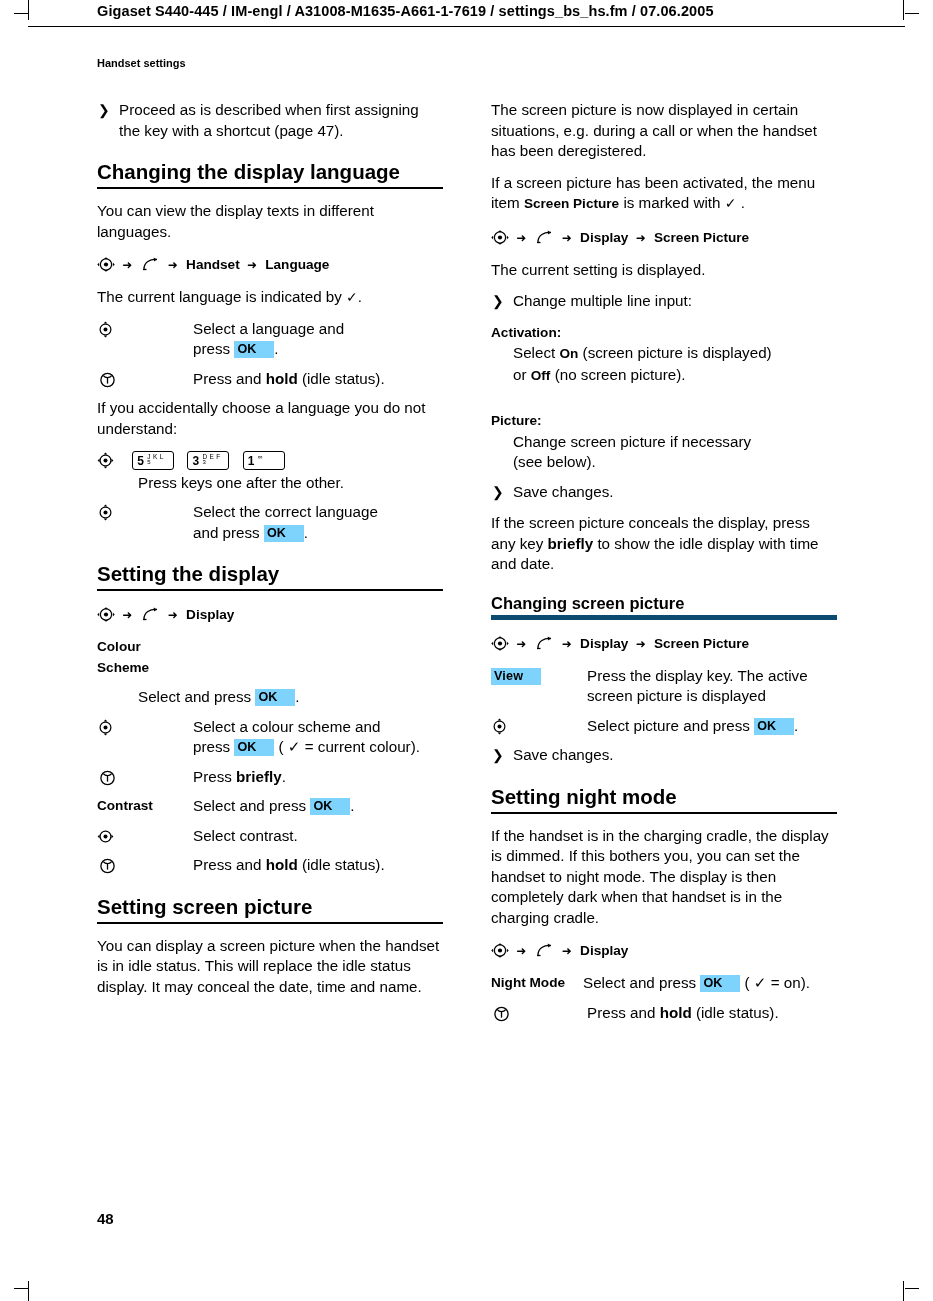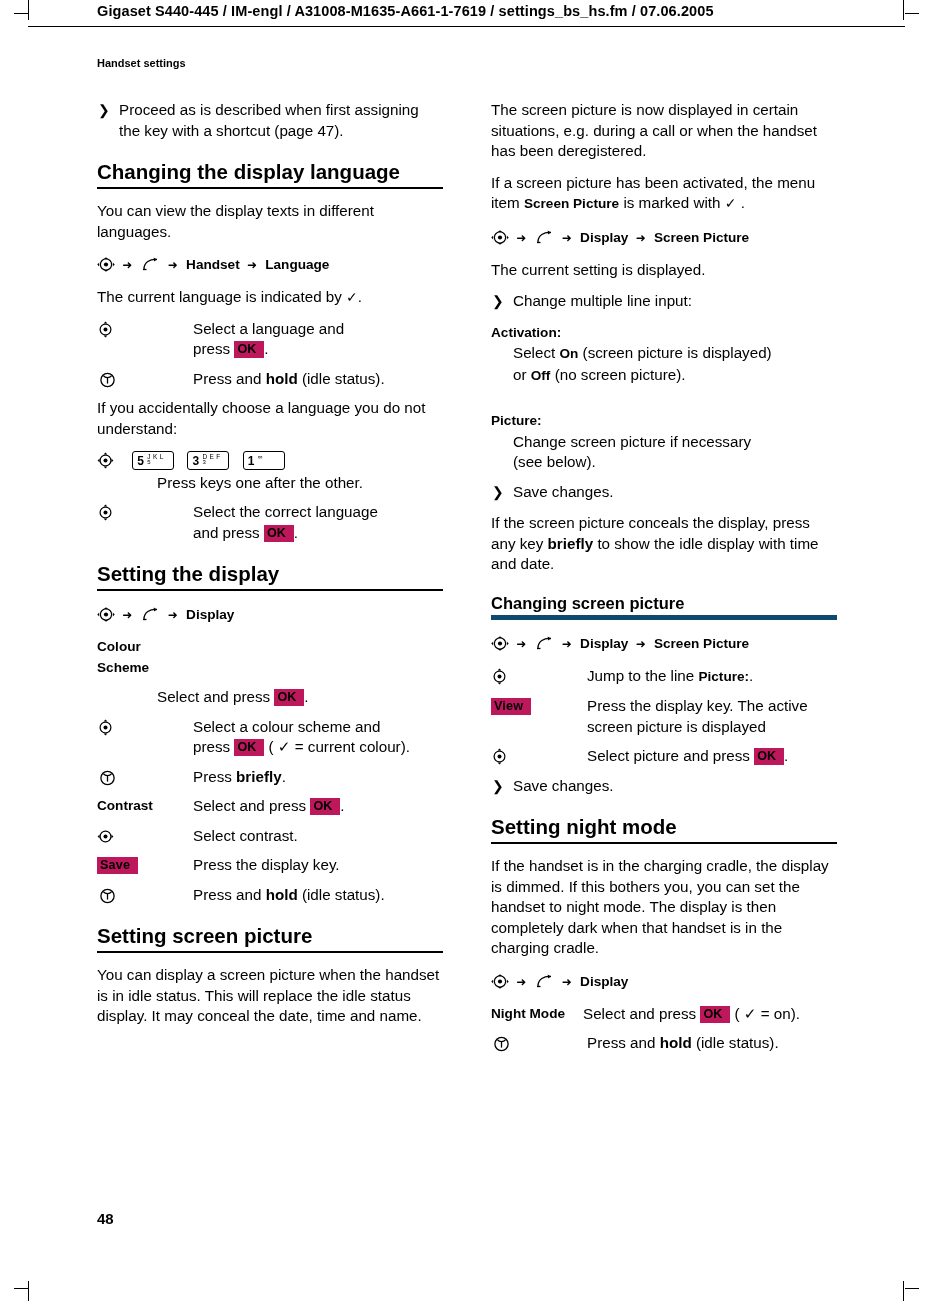--- a/index.html
+++ b/index.html
@@ -129,26 +129,26 @@
   .navarrow {
     font-size: 12px;
     padding: 0 4px 0 3px;
   }
   b { font-weight: bold; }
   .bold-small { font-weight: bold; font-size: 13.6px; }
 
   
   .softkey {
     display: inline-block;
-    background: #be185d;
+    background: #7dd3fc;
     color: #000;
     font-size: 12.6px;
     font-weight: bold;
     line-height: 15px;
-    padding: 1px 8px 1px 3px;
+    padding: 1px 18px 1px 3px;
     vertical-align: 1px;
     font-family: "Liberation Sans", sans-serif;
   }
   .softkey.wide { letter-spacing: 0.2px; }
 
   
   .icon {
     display: inline-block;
     vertical-align: middle;
   }
@@ -198,21 +198,21 @@
     position: absolute;
     left: 14px; top: 7px;
     font-size: 6px;
     line-height: 6.5px;
   }
   .keyrow {
     margin-bottom: 2px;
   }
   .keyrow .ctrl-icon { margin-right: 14px; }
   .desc-under {
-    margin-left: 60px;
+    margin-left: 41px;
     margin-bottom: 9px;
   }
   .indented-block {
     margin-left: 22px;
     margin-bottom: 9px;
   }
 </style>
 </head>
 <body>
 
@@ -441,26 +441,20 @@
             <circle cx="8.5" cy="8.5" r="5.4" fill="none" stroke="#000" stroke-width="1.2"></circle>
             <circle cx="8.5" cy="8.5" r="2" fill="#000"></circle>
             <path d="M0.6 8.5 L2.6 6.6 L2.6 10.4 Z" fill="#000"></path>
             <path d="M16.4 8.5 L14.4 6.6 L14.4 10.4 Z" fill="#000"></path>
           </svg>
         </span>
       </div>
       <div class="desc">Select contrast.</div>
     </div>
 
-    <div class="act">
-      <div class="lbl">
-        <span class="softkey wide">Save</span>
-      </div>
-      <div class="desc">Press the display key.</div>
-    </div>
 
     <div class="act">
       <div class="lbl">
         <span class="icon endcall-icon">
           <svg viewBox="0 0 21 17" width="21" height="17">
             <circle cx="10.5" cy="9" r="6.6" fill="none" stroke="#000" stroke-width="1.3"></circle>
             <path d="M6.3 4.6 C8.5 7.2, 12.5 7.2, 14.7 4.6" fill="none" stroke="#000" stroke-width="1.3"></path>
             <path d="M10.5 7 L10.5 12.6" stroke="#000" stroke-width="1.3"></path>
           </svg>
         </span>
@@ -574,36 +568,20 @@
           <path d="M16 2.5 L12.6 0.6 L13.2 4.6 Z" fill="#000"></path>
           <path d="M2 12.5 L5.5 12.5" stroke="#000" stroke-width="1.3"></path>
         </svg>
       </span>
       <span class="navarrow">➜</span>
       <span class="menuitem">Display</span>
       <span class="navarrow">➜</span>
       <span class="menuitem">Screen Picture</span>
     </div>
 
-    <div class="act">
-      <div class="lbl">
-        <span class="icon ctrl-icon">
-          <svg viewBox="0 0 17 17" width="17" height="17">
-            <circle cx="8.5" cy="8.5" r="5.4" fill="none" stroke="#000" stroke-width="1.2"></circle>
-            <circle cx="8.5" cy="8.5" r="2" fill="#000"></circle>
-            <path d="M8.5 0.6 L6.6 2.6 L10.4 2.6 Z" fill="#000"></path>
-            <path d="M8.5 16.4 L6.6 14.4 L10.4 14.4 Z" fill="#000"></path>
-          </svg>
-        </span>
-      </div>
-      <div class="desc">
-        <span>Jump to the line</span>
-        <b class="bold-small">Picture:</b><span>.</span>
-      </div>
-    </div>
 
     <div class="act">
       <div class="lbl">
         <span class="softkey wide">View</span>
       </div>
       <div class="desc">Press the display key. The active screen picture is displayed</div>
     </div>
 
     <div class="act">
       <div class="lbl">

